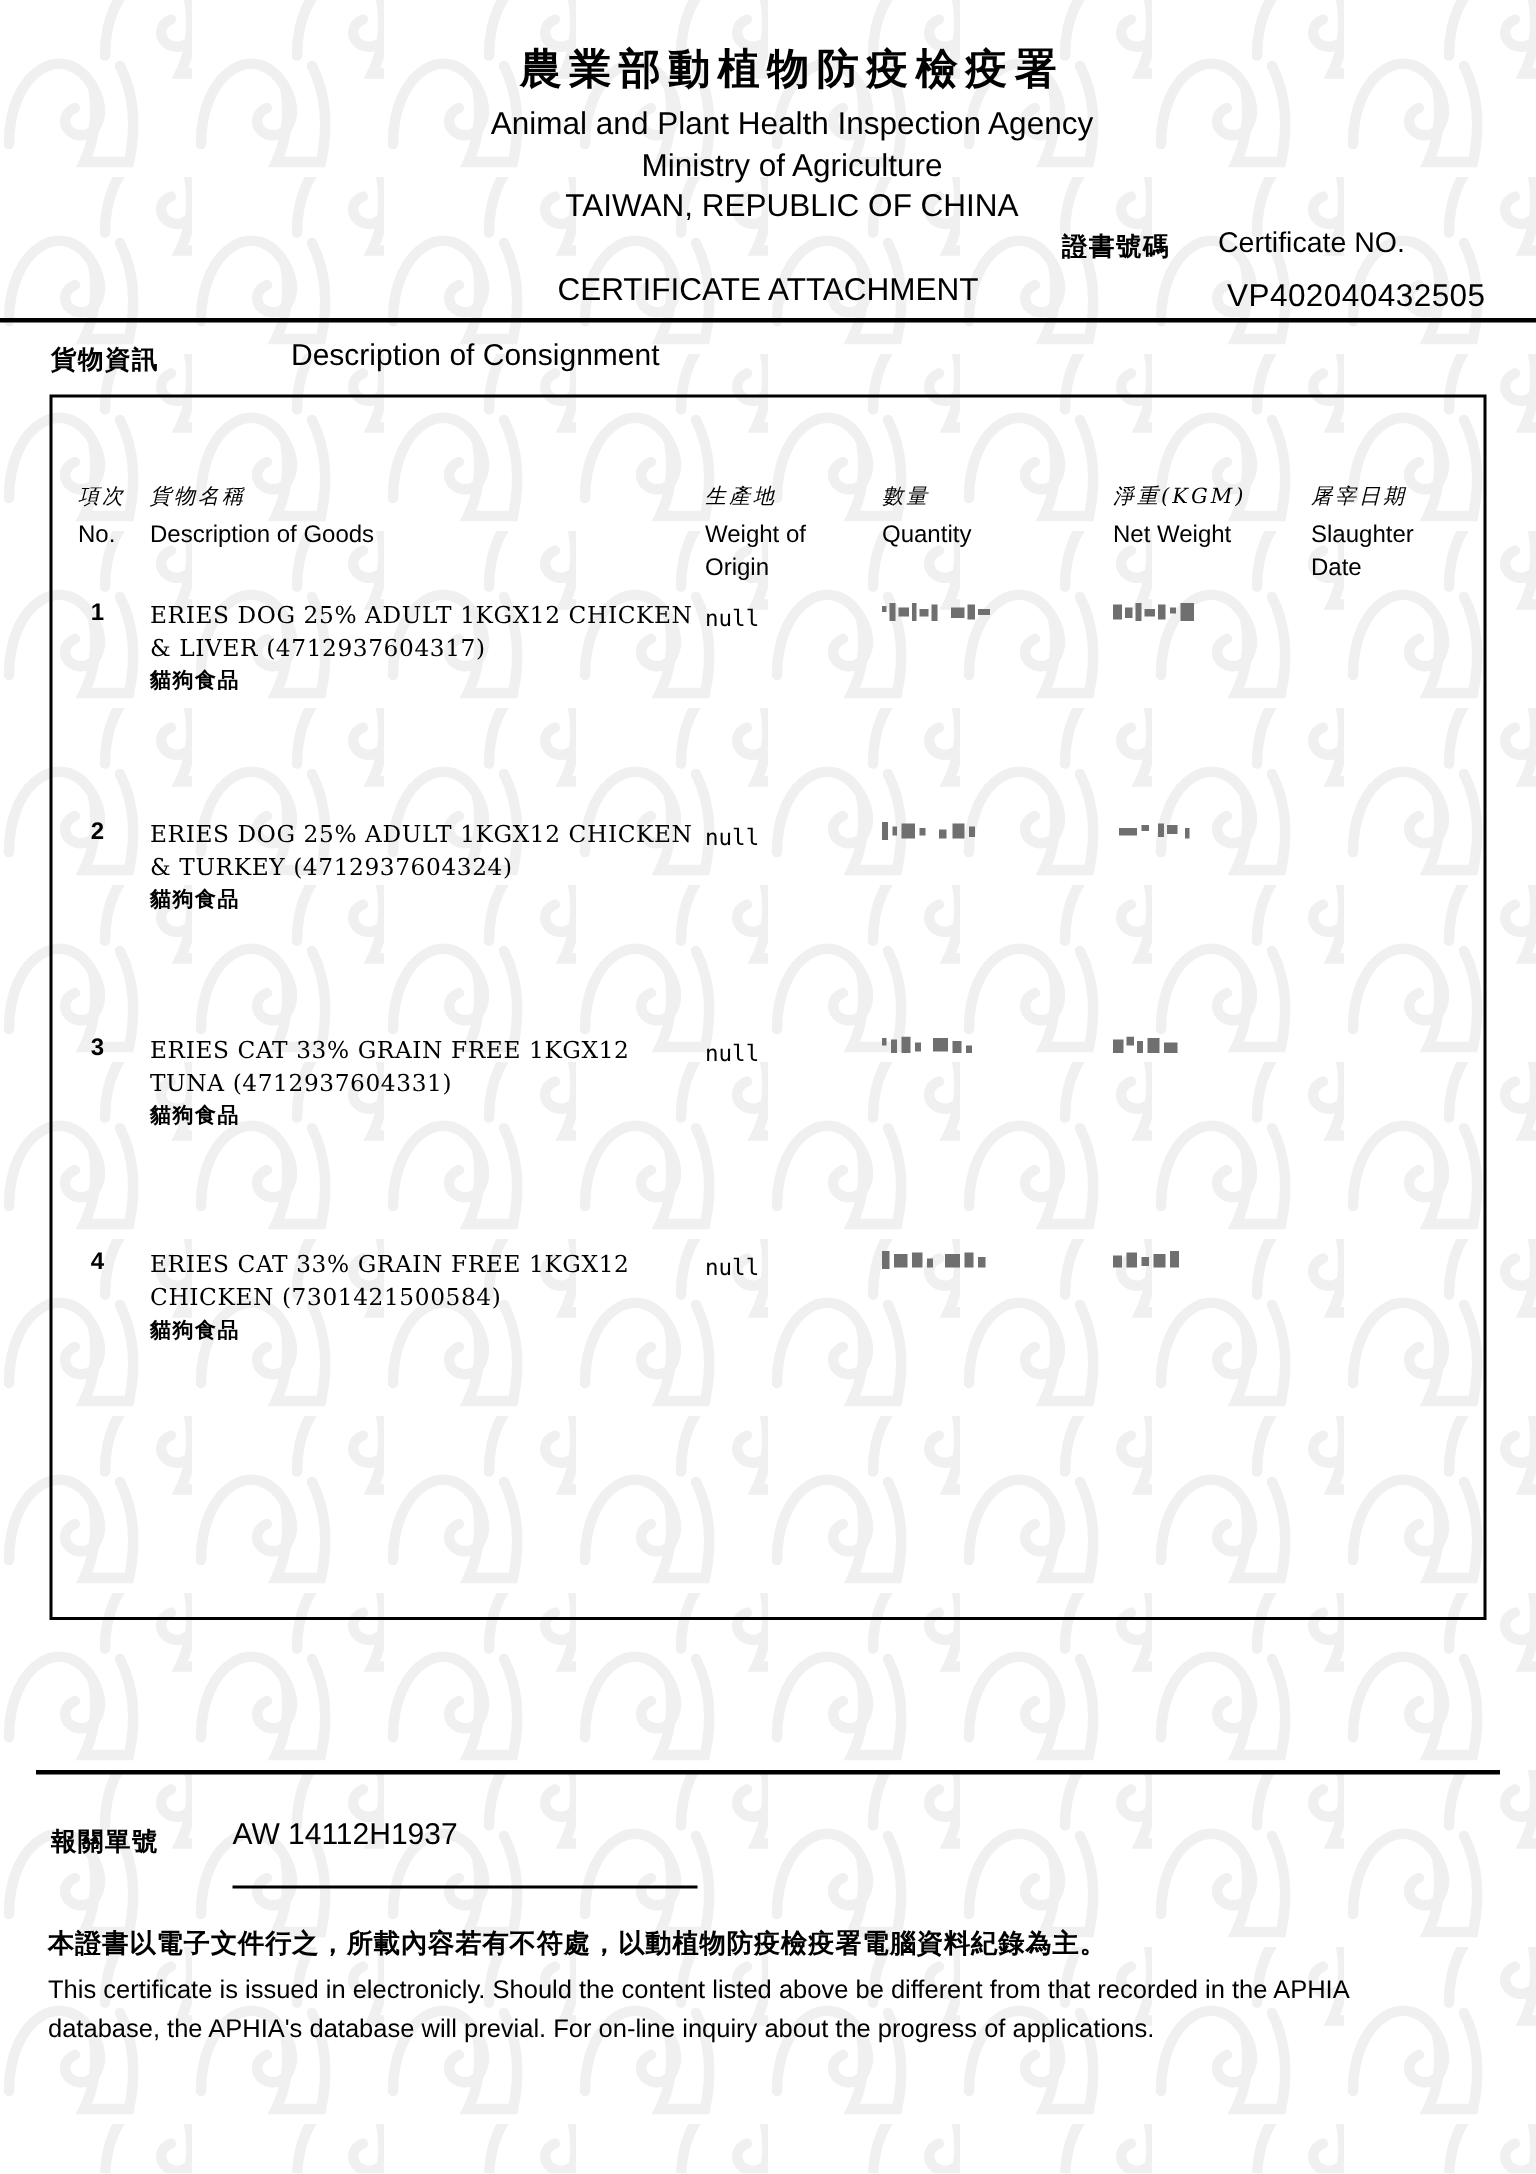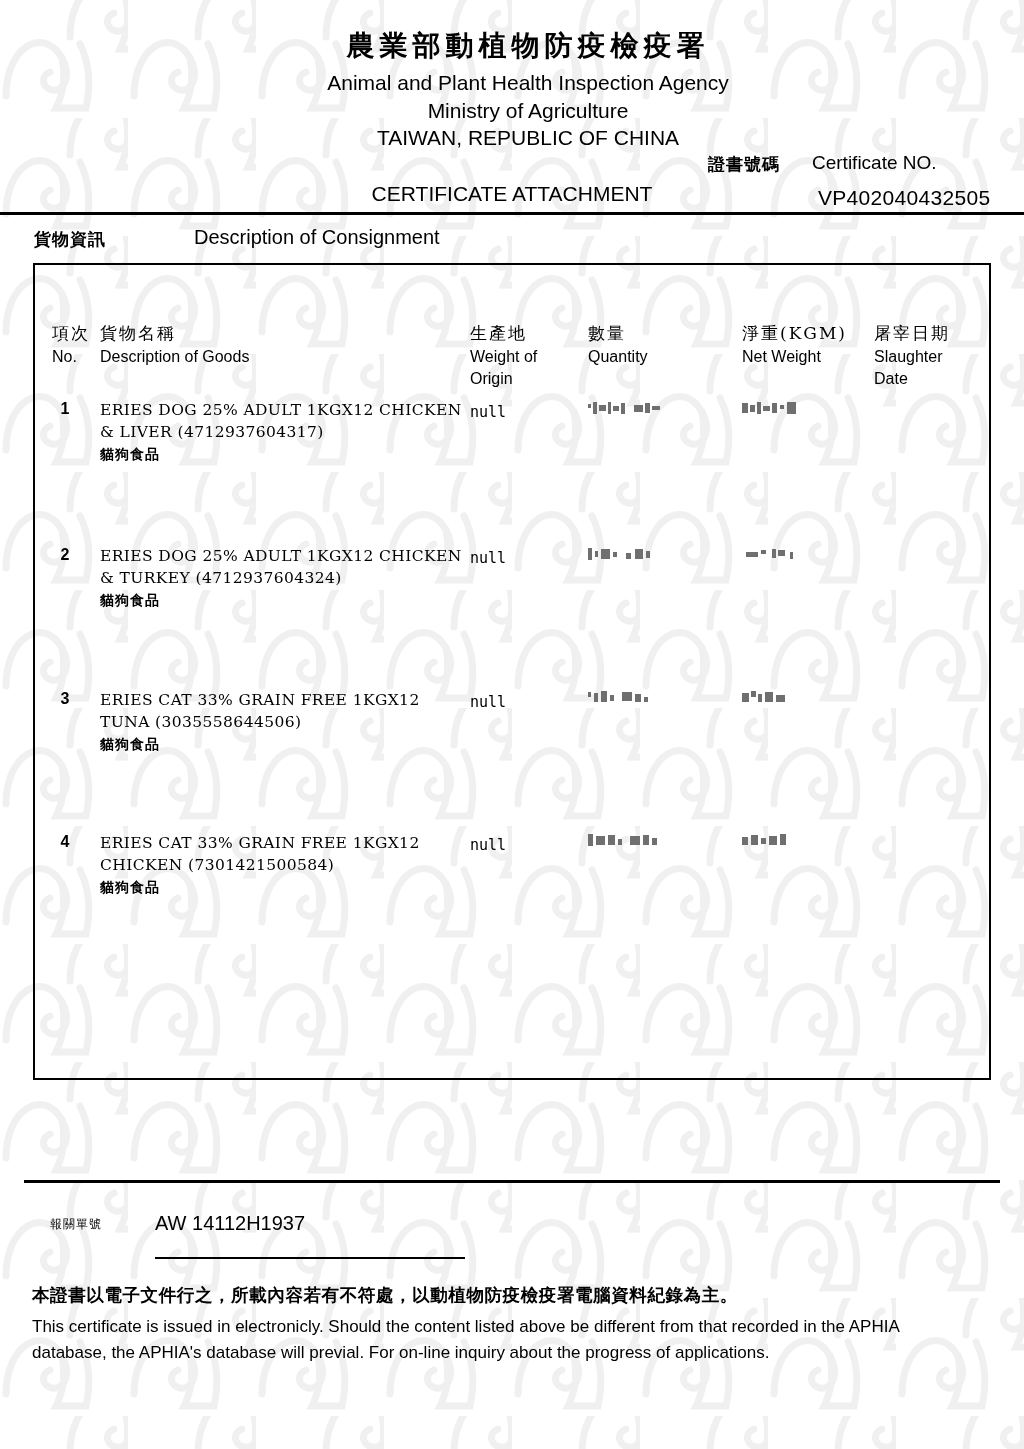--- a/index.html
+++ b/index.html
@@ -152,23 +152,24 @@
   .col-no      { position: absolute; left: 52px;  }
   .col-desc    { position: absolute; left: 100px; }
   .col-origin  { position: absolute; left: 470px; }
   .col-qty     { position: absolute; left: 588px; }
   .col-weight  { position: absolute; left: 742px; }
   .col-date    { position: absolute; left: 874px; }
   .th-cn {
     position: absolute;
     top: 322px;
     font-family: "DejaVu Serif", serif;
-    font-size: 17px;
+    font-size: 14px;
     letter-spacing: 2px;
     white-space: nowrap;
+    font-style: italic;
   }
   .th-en {
     position: absolute;
     top: 346px;
     font-size: 16px;
     line-height: 1.35;
     white-space: nowrap;
   }
 
   
@@ -225,25 +226,24 @@
     top: 1180px;
     width: 976px;
     height: 3px;
     background: #000;
   }
   .decl-cn {
     position: absolute;
     left: 34px;
     top: 1216px;
     font-family: "DejaVu Serif", serif;
-    font-weight: normal;
-    font-size: 12px;
+    font-weight: bold;
+    font-size: 17px;
     letter-spacing: 1px;
     white-space: nowrap;
-    margin-left: 16px;
   }
   .decl-val {
     position: absolute;
     left: 155px;
     top: 1212px;
     width: 310px;
     font-size: 20px;
     padding-bottom: 22px;
     border-bottom: 2px solid #000;
     white-space: nowrap;
@@ -384,21 +384,21 @@
       <i style="left:4px;top:4px;width:12px;height:5px;"></i>
         <i style="left:19px;top:2px;width:5px;height:4px;"></i>
       <i style="left:30px;top:1px;width:4px;height:9px;"></i>
         <i style="left:36px;top:2px;width:7px;height:6px;"></i>
       <i style="left:48px;top:4px;width:3px;height:7px;"></i>
     </div>
 
     <div class="row-no" style="top:690px">3</div>
     <div class="row-desc" style="top:689px">
       <span>ERIES CAT 33% GRAIN FREE 1KGX12 TUNA</span>
-      <span>(3035558644506)</span>
+      <span>(4712937604331)</span>
       <span class="cat">貓狗食品</span>
     </div>
     <div class="row-origin" style="top:693px">null</div>
     <div class="redact" style="left:588px; top:691px; width:92px;">
       <i style="left:0px;top:1px;width:3px;height:5px;"></i>
         <i style="left:6px;top:2px;width:4px;height:9px;"></i>
       <i style="left:13px;top:0px;width:6px;height:11px;"></i>
         <i style="left:22px;top:4px;width:4px;height:6px;"></i>
       <i style="left:34px;top:1px;width:10px;height:9px;"></i>
         <i style="left:47px;top:3px;width:6px;height:8px;"></i>

